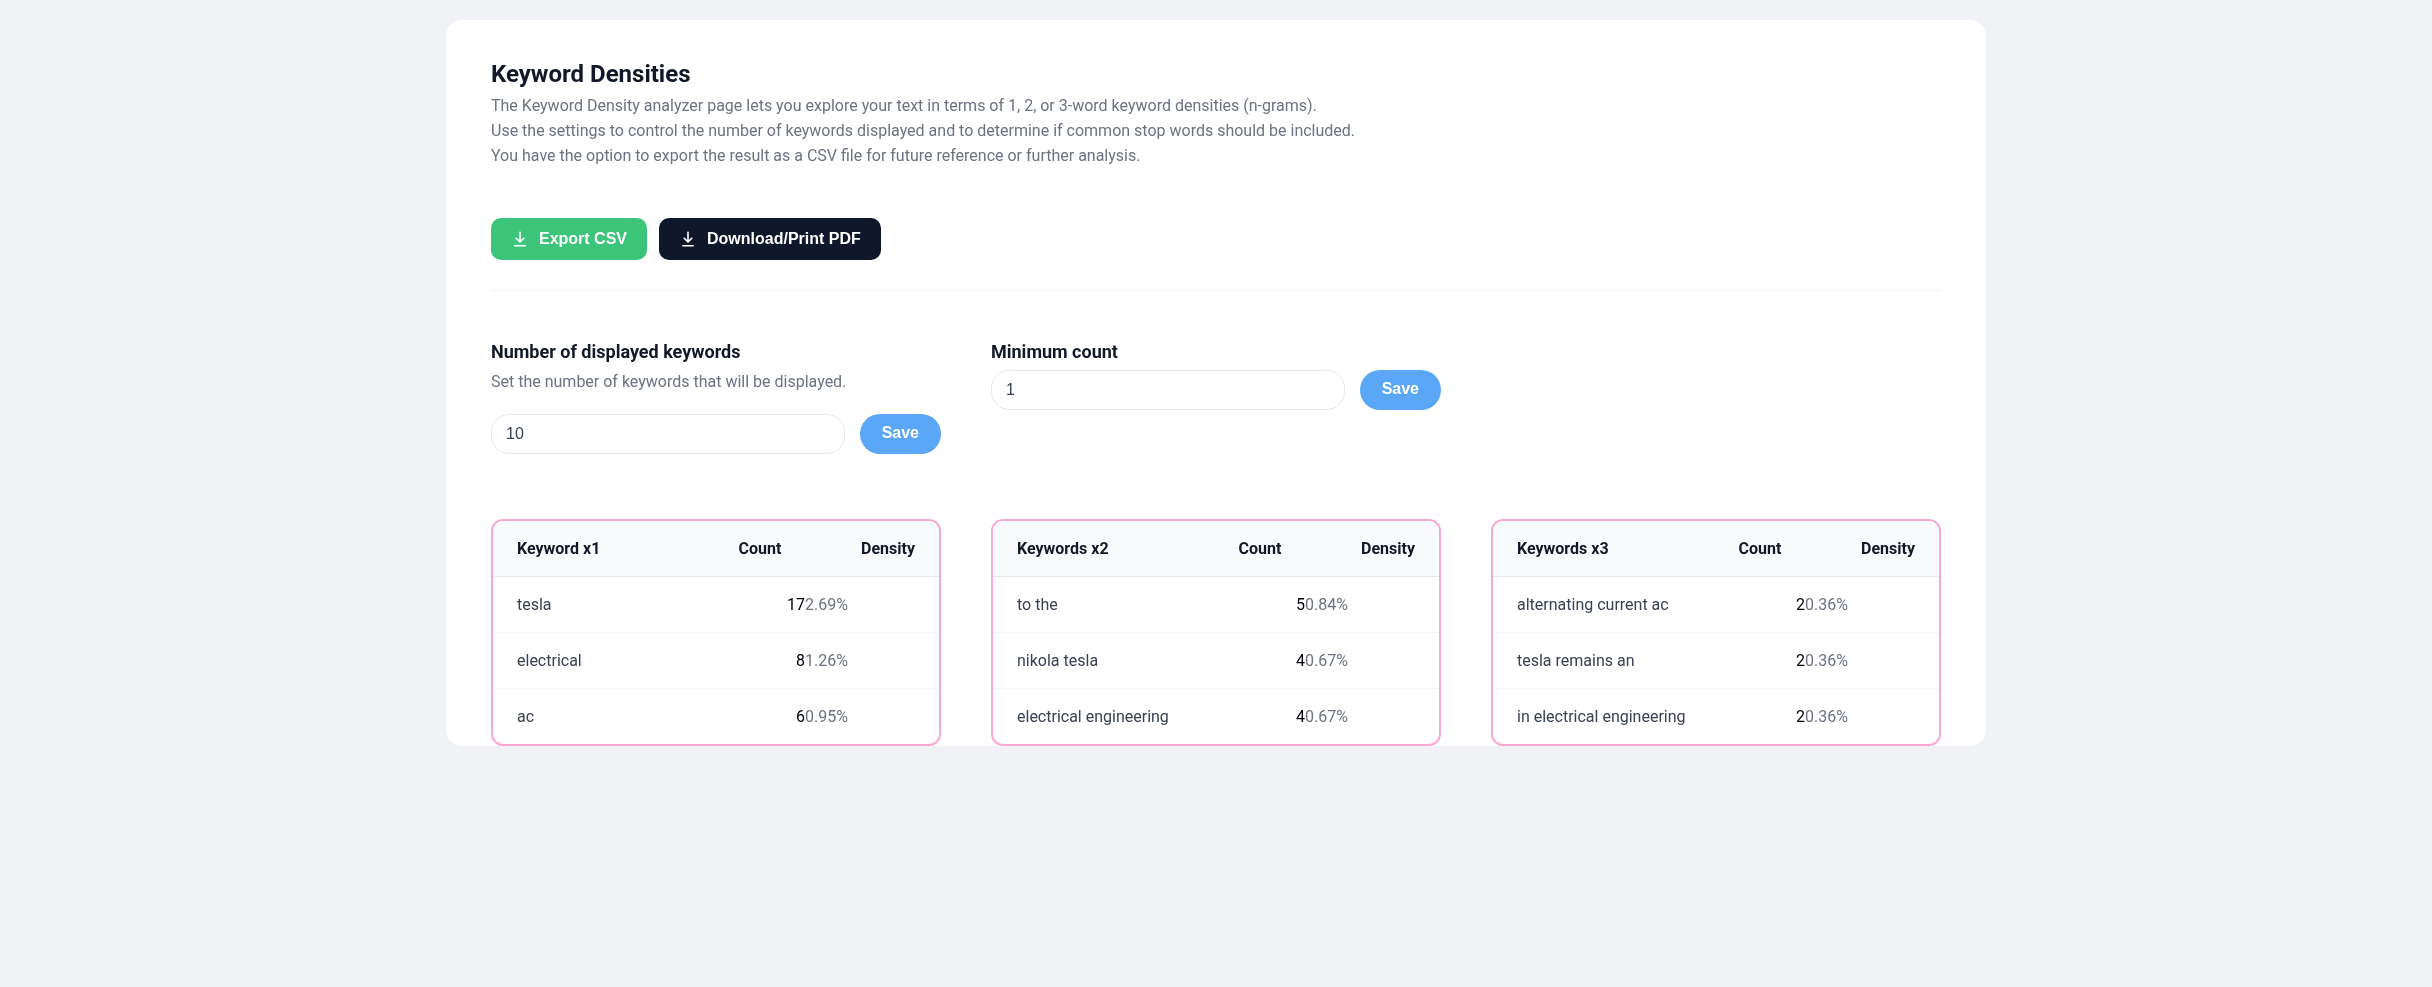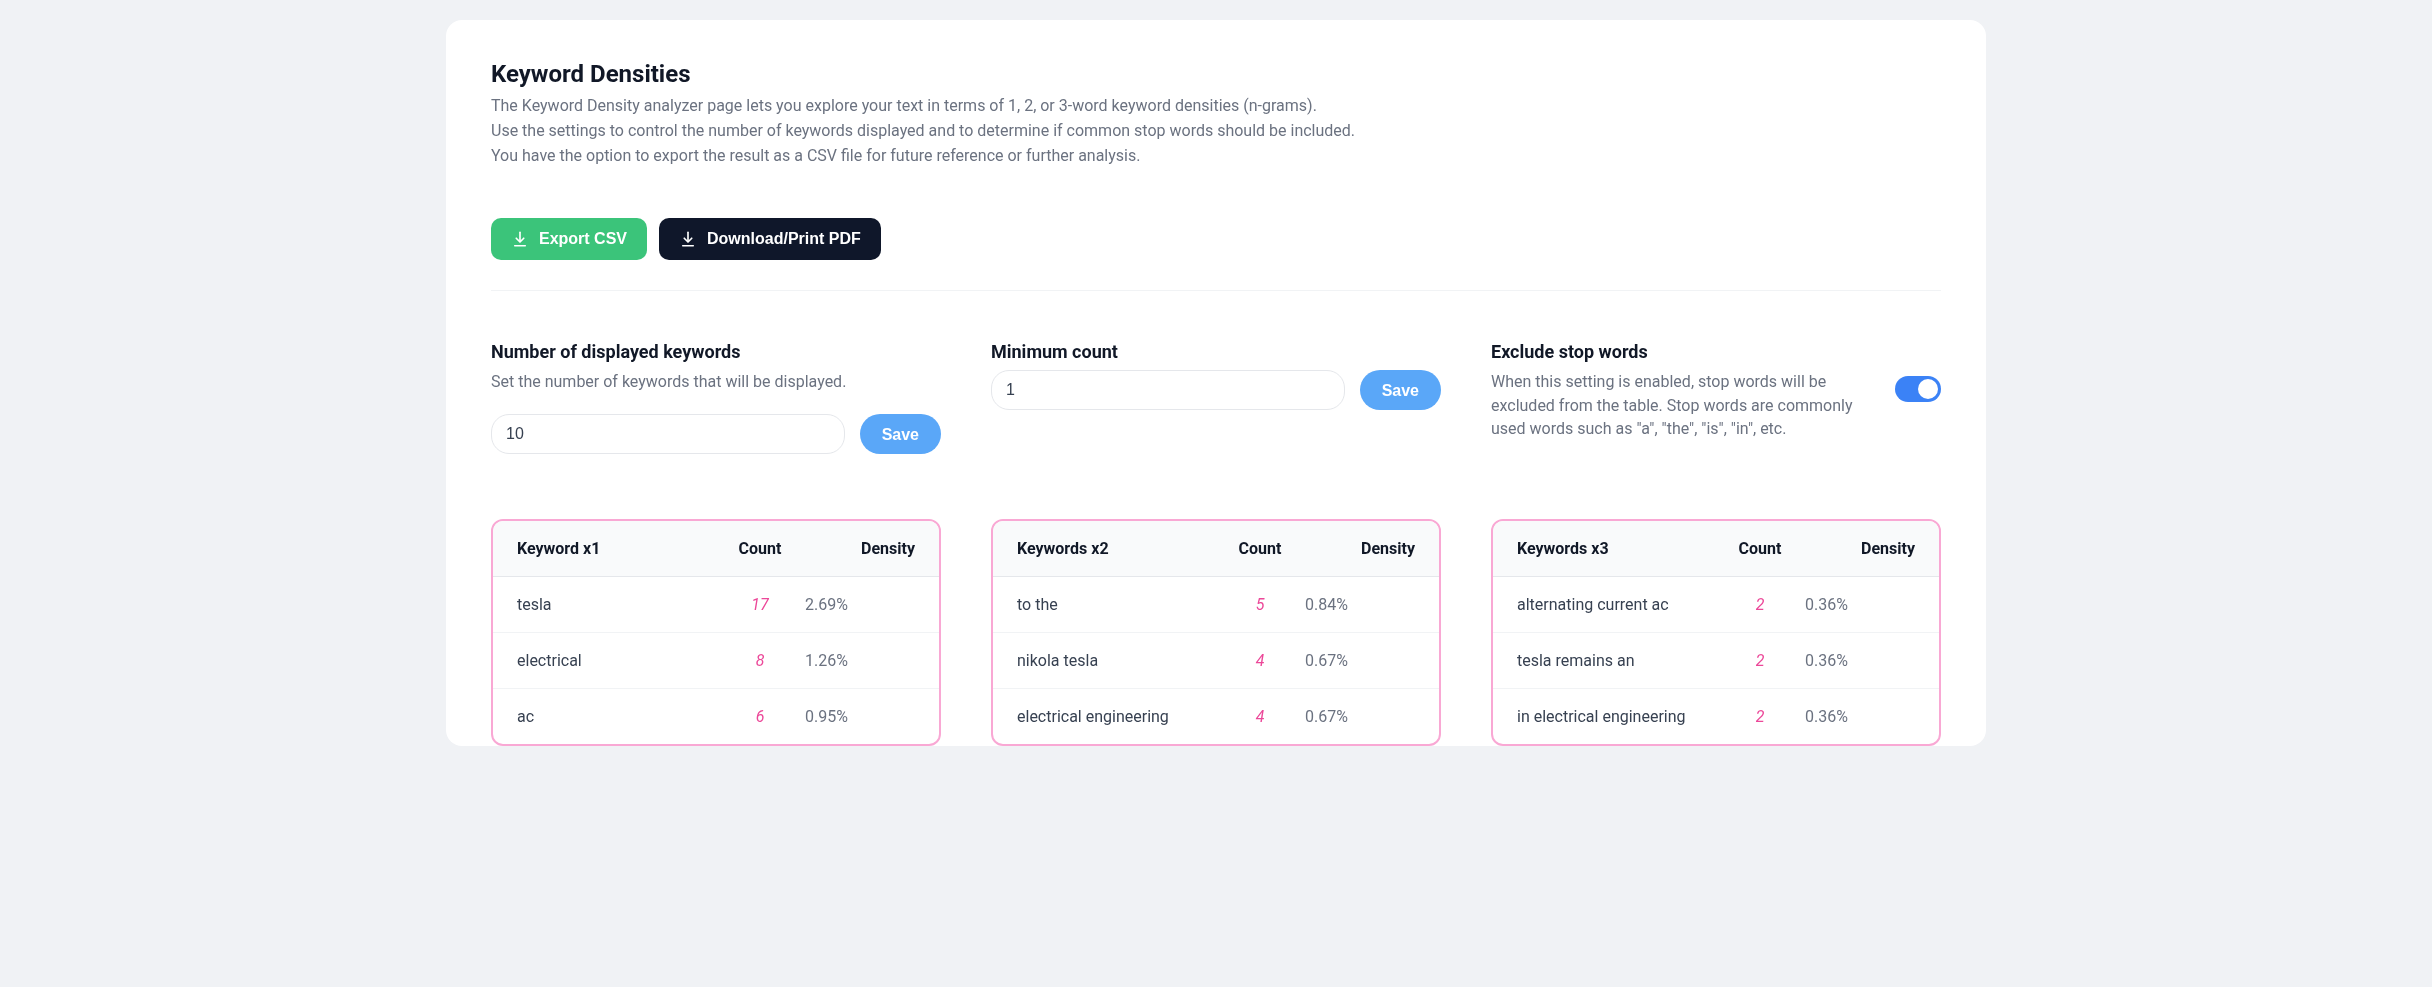--- a/index.html
+++ b/index.html
@@ -46,21 +46,21 @@
     margin-top: 10px;
   }
   .btn {
     border: none;
     border-radius: 10px;
     padding: 12px 20px;
     font-size: 16px;
     font-weight: 600;
     cursor: pointer;
     display: inline-flex;
-    align-items: flex-end;
+    align-items: flex-start;
     gap: 10px;
     color: #fff;
   }
   .btn-green { background: #3bc47a; }
   .btn-red   { background: #0f172a; }
   .btn-blue  { background: #5aa7f8; }
   .btn .icon { width: 18px; height: 18px; flex-shrink: 0; }
 
   .settings-row {
     display: grid;
@@ -163,21 +163,21 @@
   .th.right  { text-align: right; }
   .trow {
     display: grid;
     grid-template-columns: 1fr 90px 110px;
     padding: 18px 24px;
     border-bottom: 1px solid #f1f3f5;
     align-items: center;
   }
   .trow:last-child { border-bottom: none; }
   .td-keyword { color: #374151; }
-  .td-count   { color: #ec4899; text-align: center; font-style: italic; }
+  .td-count   { color: #000000; text-align: right; }
   .td-density { color: #6b7280; text-align: left; }
 </style>
 </head>
 <body>
 
 <div class="card">
 
   <div class="header-row">
     <div class="header-text">
       <h1 class="page-title">Keyword Densities</h1>
@@ -221,30 +221,20 @@
     </div>
 
     <div class="setting-block">
       <div class="setting-title">Minimum count</div>
       <div class="input-row">
         <input type="number" class="num-input" value="1" style="">
         <button class="btn btn-blue btn-save">Save</button>
       </div>
     </div>
 
-    <div class="setting-block">
-      <div class="setting-title">Exclude stop words</div>
-      <div class="setting-toggle-row">
-        <div class="setting-desc">When this setting is enabled, stop words will be excluded from the table. Stop words are commonly used words such as "a", "the", "is", "in", etc.</div>
-        <div class="toggle">
-          <div class="toggle-track"></div>
-          <div class="toggle-knob"></div>
-        </div>
-      </div>
-    </div>
 
   </div>
 
   <div class="tables-row">
 
     <div class="table">
       <div class="thead">
         <div class="th">Keyword x1</div>
         <div class="th center">Count</div>
         <div class="th right">Density</div>

